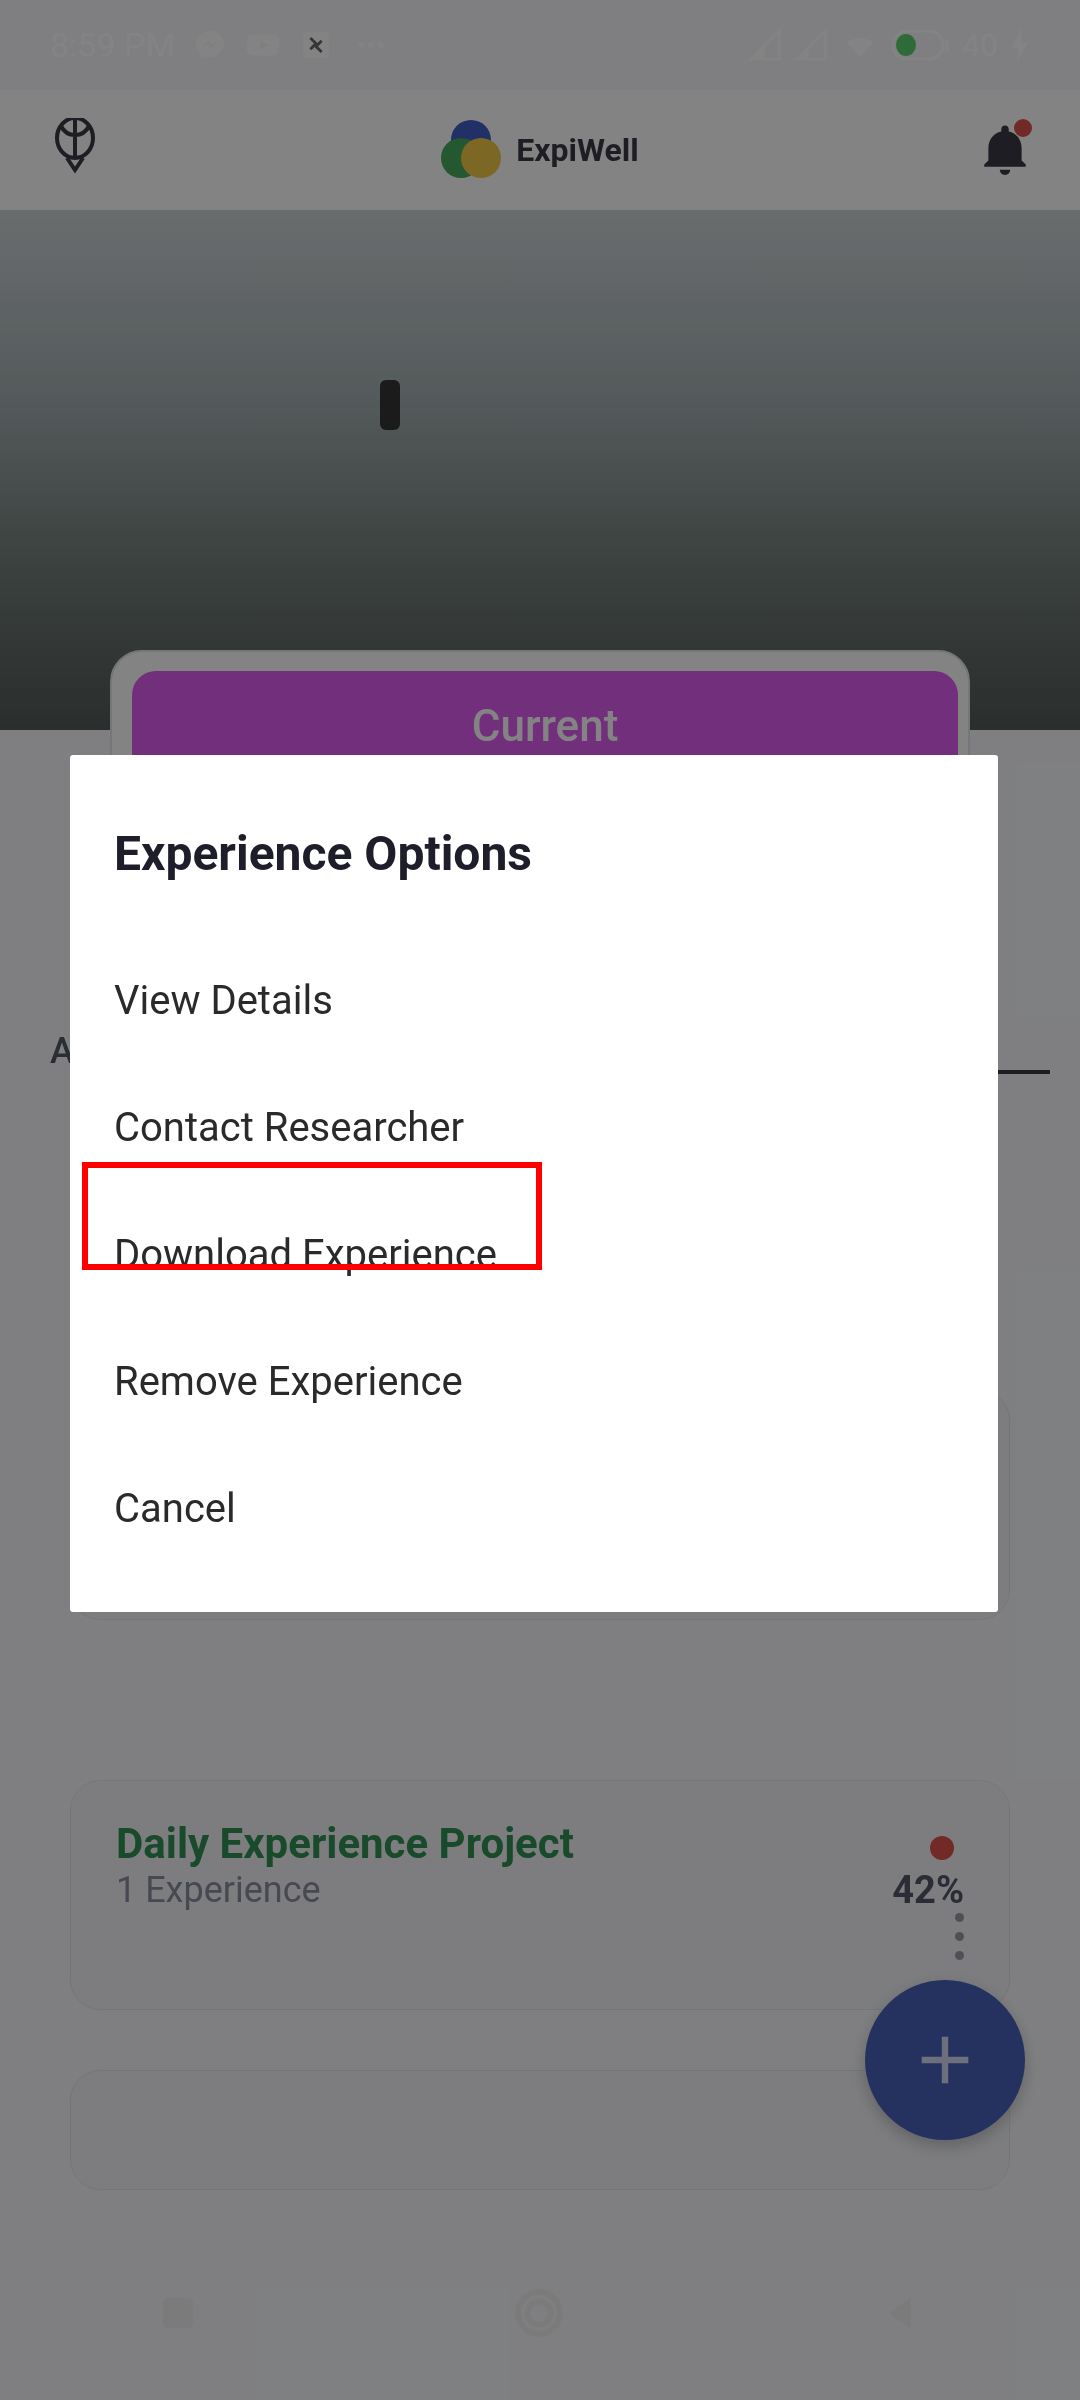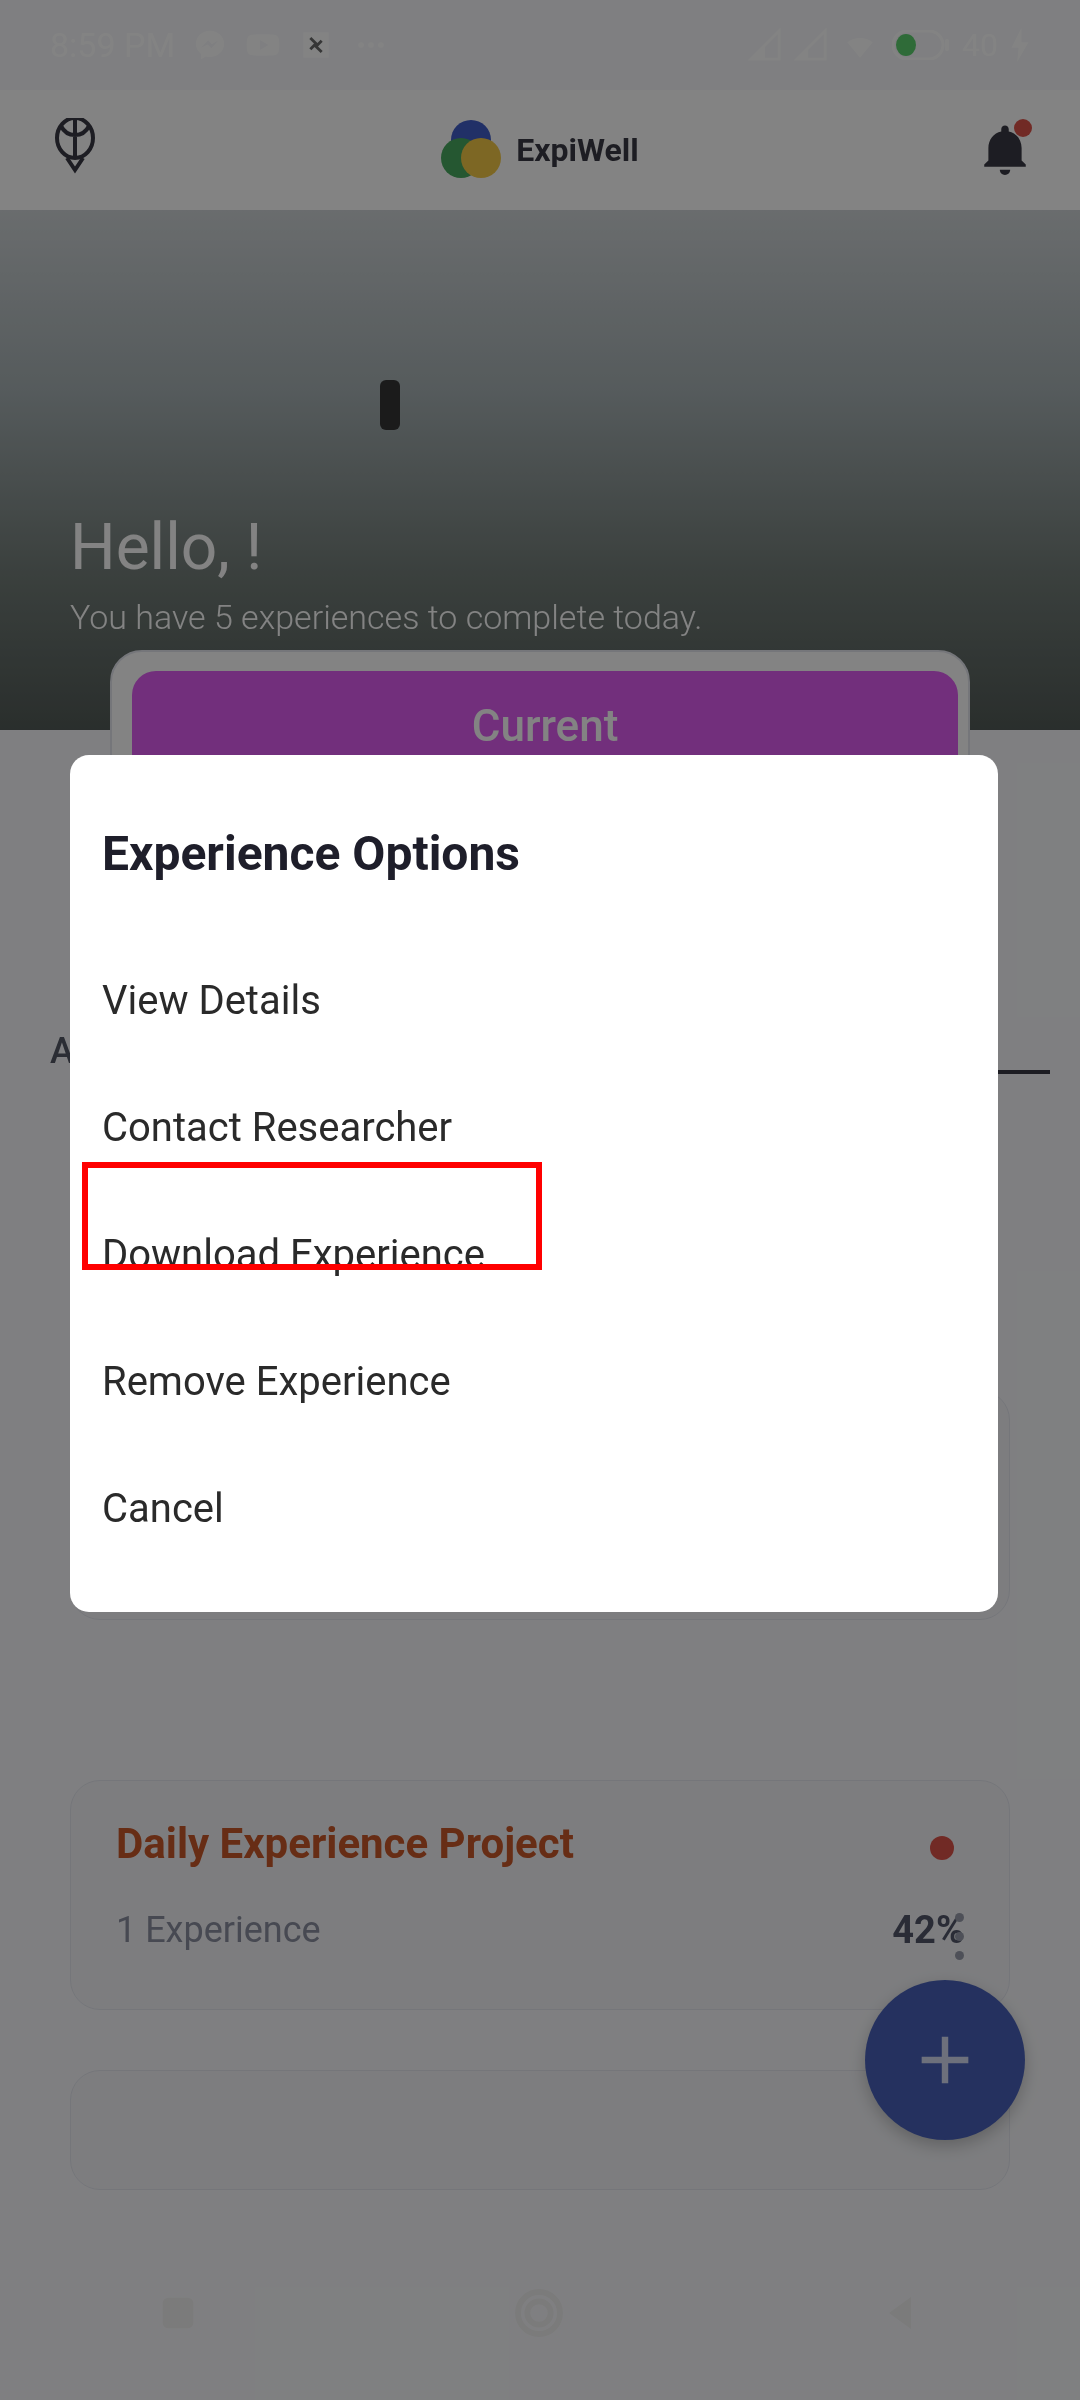--- a/index.html
+++ b/index.html
@@ -36,34 +36,34 @@
   .tab.active { background:#d946ef; color:#fff; border-radius:24px; margin:18px 10px 0 20px; height:110px;}
   .tab.inactive { color:#6a6f7d;}
   .chevron { position:absolute; right:40px; top:230px; }
   .section-label { position:absolute; top:380px; left:20px; font-size:36px; color:#3c4150; font-weight:500;}
   .section-underline { position:absolute; top:420px; right:0; width:60px; height:4px; background:#1e1e2a;}
   
   .exp-card { position:absolute; left:40px; right:40px; background:#f1f2f6; border:1px solid #e0e2ec; border-radius:30px; padding:38px 45px 45px 45px;}
   .exp-card.card1 { top:740px; height:230px;}
   .exp-card.card2 { top:1130px; height:230px;}
   .exp-card.card3 { top:1420px; height:120px;}
-  .exp-card .title { font-size:42px; font-weight:700; color:#c2410c; margin-bottom:40px;}
+  .exp-card .title { font-size:42px; font-weight:700; color:#15803d; }
   .exp-card .row2 { display:flex; align-items:center; justify-content:space-between;}
   .exp-card .sub { font-size:36px; color:#7a7f92;}
   .exp-card .pct { font-size:38px; font-weight:700; color:#3a3f55;}
   .exp-card .dots { position:absolute; right:45px; top:calc(50% + 18px); display:flex; flex-direction:column; gap:10px;}
   .exp-card .dots span { width:9px; height:9px; background:#8a8f9f; border-radius:50%;}
   .red-dot { position:absolute; right:55px; top:55px; width:24px; height:24px; background:#d83a2f; border-radius:50%;}
   
   .fab { position:absolute; right:55px; bottom:260px; width:160px; height:160px; border-radius:50%; background:#2f4bb0; display:flex; align-items:center; justify-content:center; z-index:6; box-shadow:0 6px 16px rgba(0,0,0,.25);}
   
   .navbar { position:absolute; bottom:0; left:0; right:0; height:170px; display:flex; align-items:center; justify-content:space-around; z-index:6;}
   
   .scrim { position:absolute; inset:0; background:rgba(30,30,30,0.55); z-index:10;}
-  .dialog { position:absolute; left:70px; right:82px; top:755px; background:#fff; border-radius:19px; z-index:11; padding:70px 60px 40px 32px;}
+  .dialog { position:absolute; left:70px; right:82px; top:755px; background:#fff; border-radius:3px; z-index:11; padding:70px 60px 40px 44px;}
   .dialog h2 { font-size:48px; font-weight:700; color:#1e1e2a; margin-bottom:55px;}
   .dialog .opt { font-size:40px; color:#2a2a2a; padding:40px 0; }
   .highlight-box { position:absolute; border:6px solid #ff0000; z-index:12; pointer-events:none;}
 </style>
 </head>
 <body>
 
 <div class="screen">
 
   <div class="statusbar">
@@ -145,24 +145,20 @@
     <div class="right-slot">
       <svg width="50" height="54" viewBox="0 0 24 26" fill="#1e1e2a">
           <path d="M12 26c1.4 0 2.5-1.1 2.5-2.5h-5C9.5 24.9 10.6 26 12 26zM20 19v-6c0-4-2.5-7.3-6.2-8V4c0-1-.8-1.8-1.8-1.8S10.2 3 10.2 4v1C6.5 5.7 4 9 4 13v6l-2 2v1h20v-1l-2-2z"></path>
         </svg>
       <span style="position:absolute; top:-2px; right:-2px; width:18px; height:18px; background:#d83a2f; border-radius:50%;"></span>
     </div>
   </div>
 
   <div class="hero">
     <div class="person"></div>
-    <div class="greet">
-      <h1>Hello, !</h1>
-      <p>You have 5 experiences to complete today.</p>
-    </div>
   </div>
 
   <div class="main-area">
     <div class="tabs-card">
       <div class="tabs-row">
         <div class="tab active">
             <span>Current</span>
           </div>
       </div>
       <span class="chevron">

